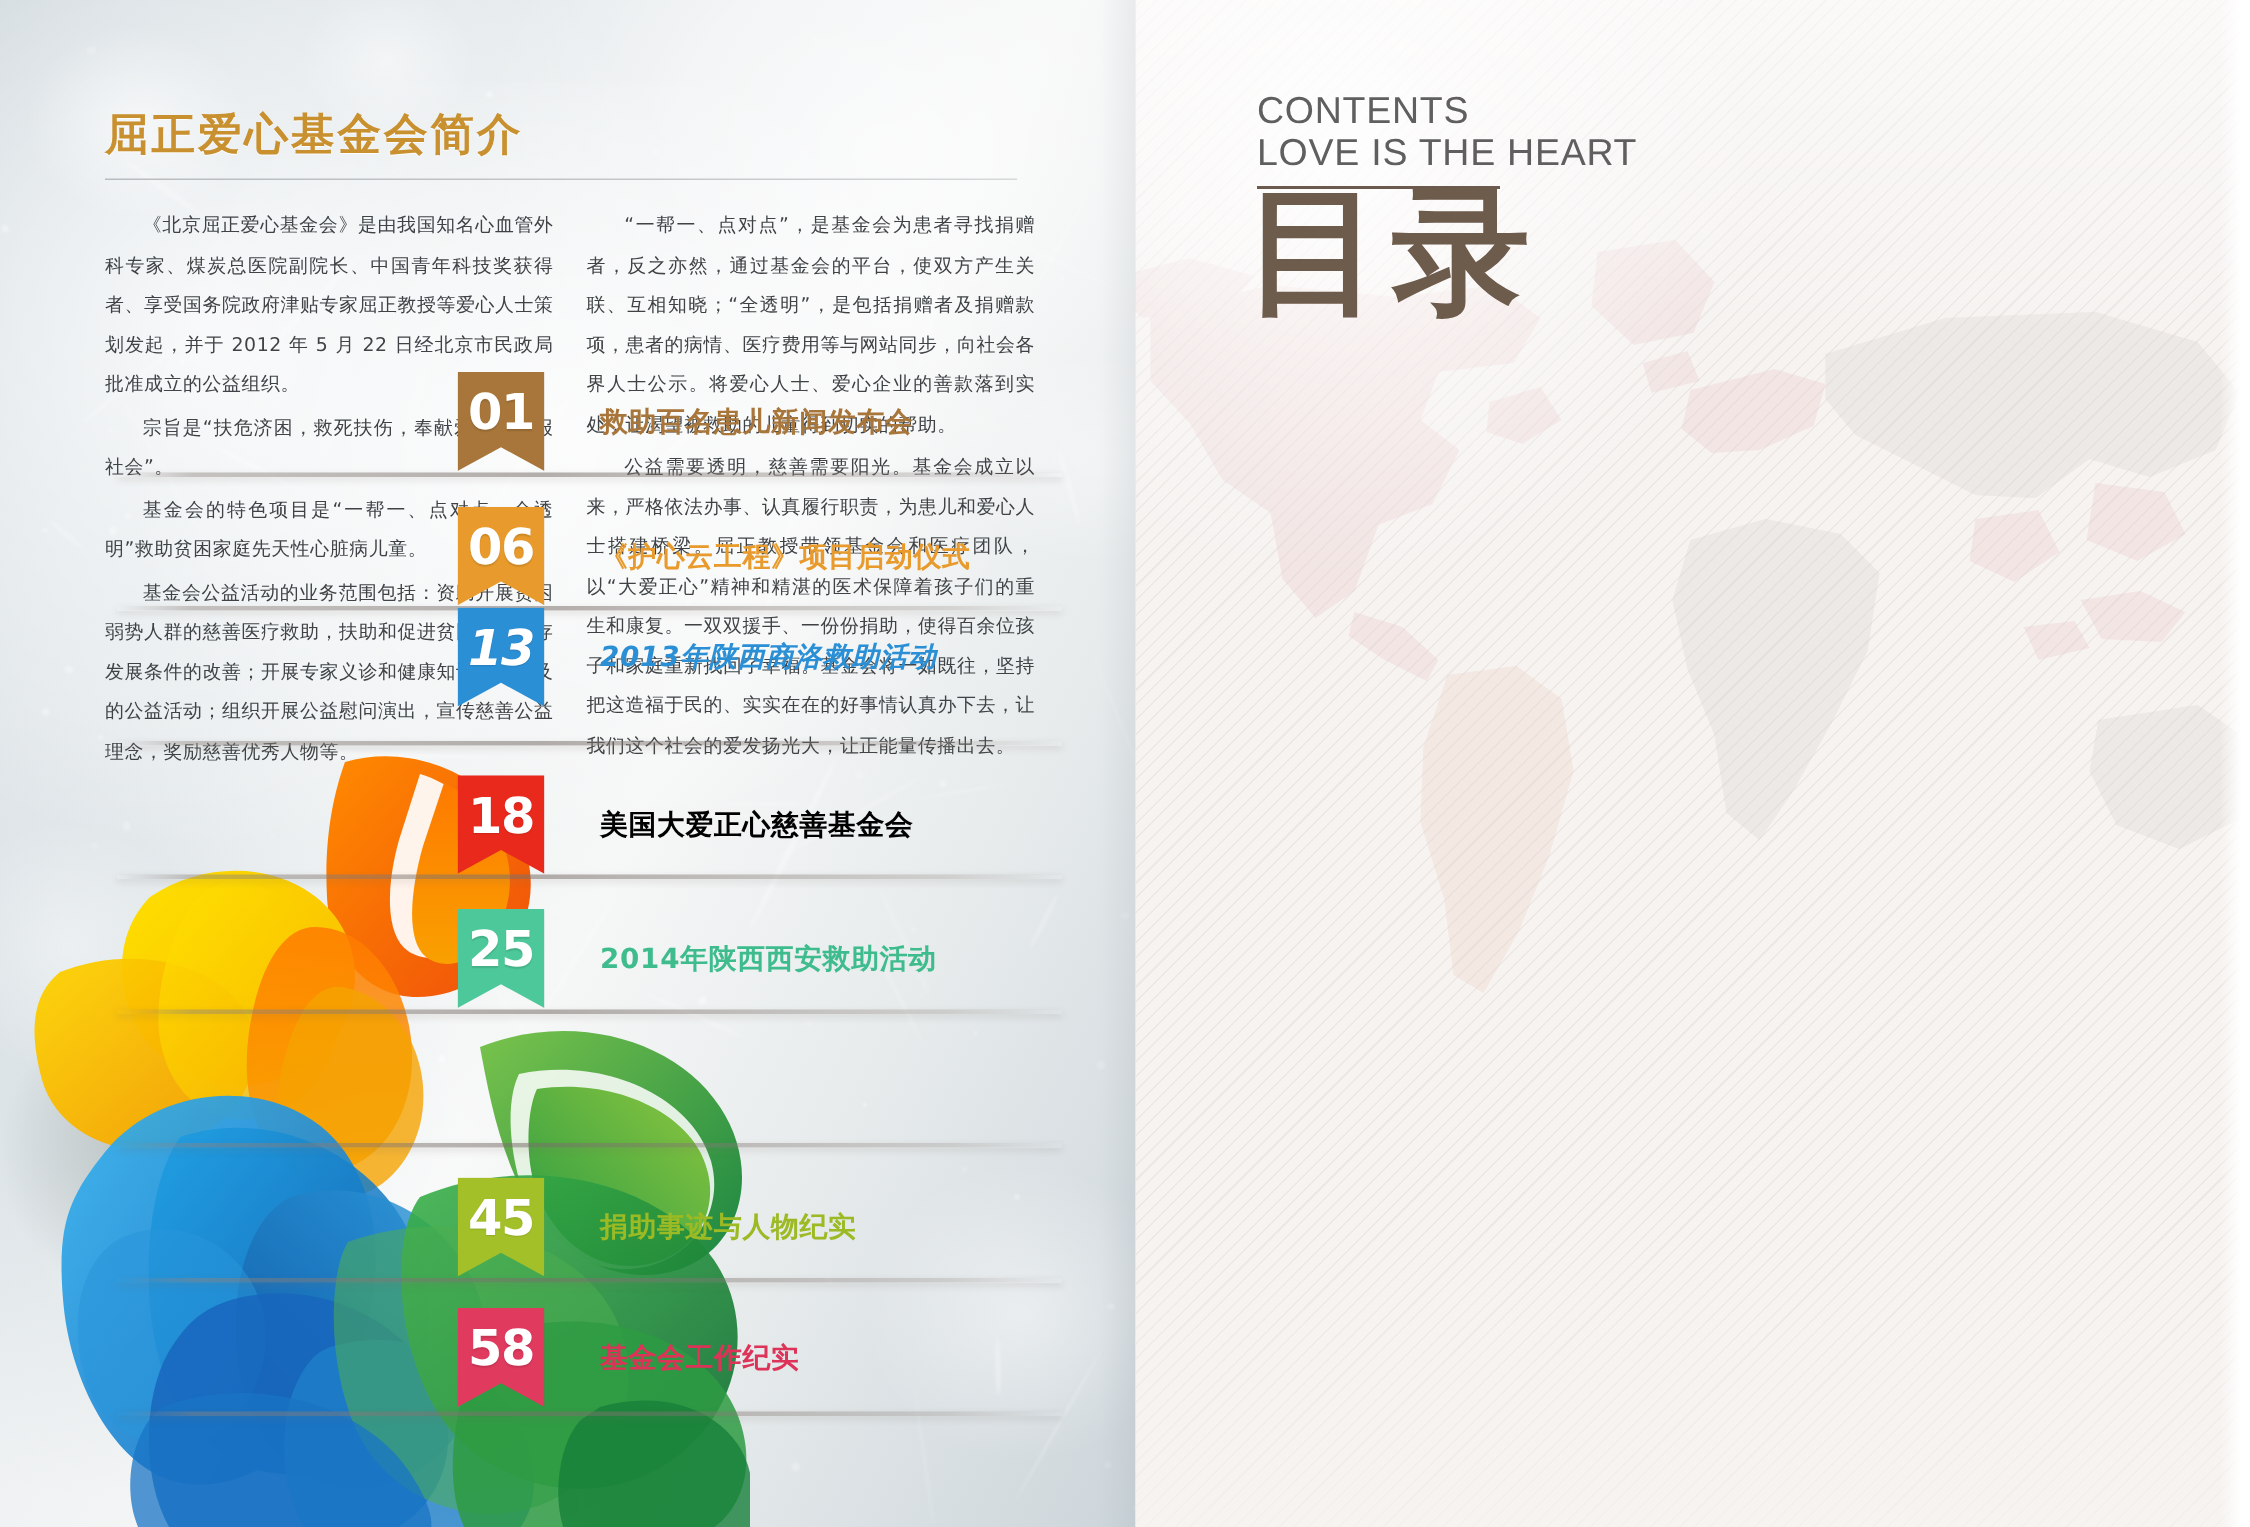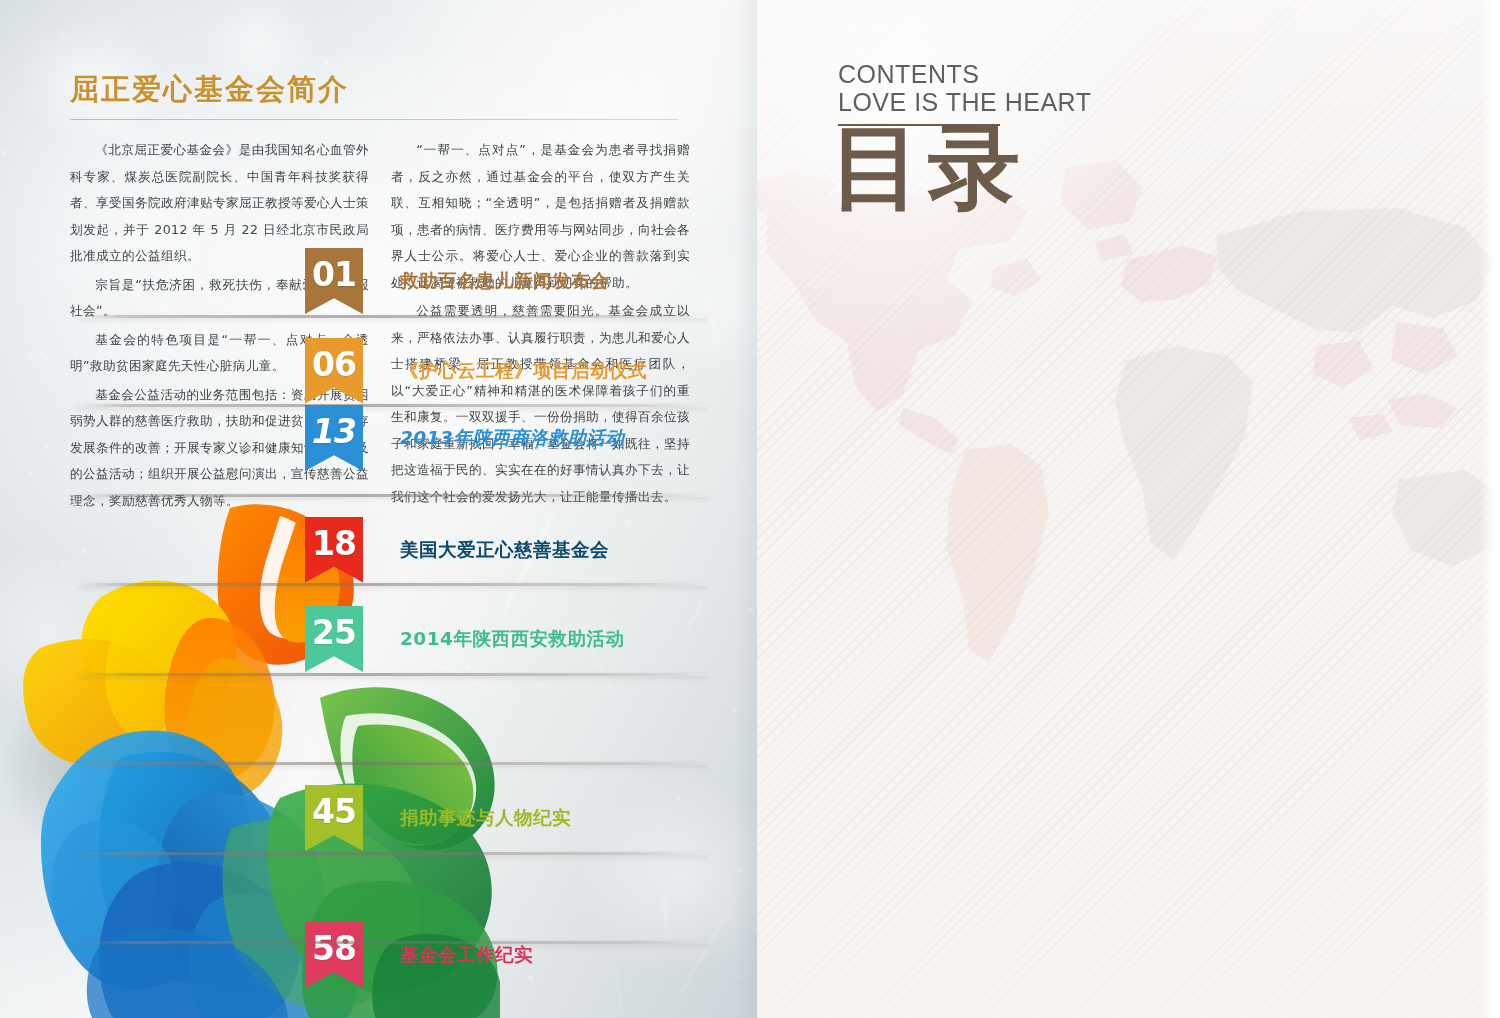--- a/index.html
+++ b/index.html
@@ -472,39 +472,39 @@
         <div class="ribbon" style="background: rgb(43, 143, 214);">
           <span>13</span>
         </div>
         <div class="toc-text" style="color: rgb(43, 143, 214); top: 20px;">2013年陕西商洛救助活动</div>
       </div>
       <div class="toc-divider" style="top: 493.5px;"></div>
       <div class="toc-row" style="top: 516.5px;">
         <div class="ribbon" style="background: rgb(232, 41, 28);">
           <span>18</span>
         </div>
-        <div class="toc-text" style="color: #0c4a6e; top: 20px;">美国大爱正心慈善基金会</div>
+        <div class="toc-text" style="color: #000000; top: 20px;">美国大爱正心慈善基金会</div>
       </div>
       <div class="toc-divider" style="top: 583px;"></div>
       <div class="toc-row" style="top: 606px;">
         <div class="ribbon" style="background: rgb(77, 200, 154);">
           <span>25</span>
         </div>
         <div class="toc-text" style="color: rgb(63, 188, 142); top: 20px;">2014年陕西西安救助活动</div>
       </div>
       <div class="toc-divider" style="top: 672.5px;"></div>
       <div class="toc-divider" style="top: 762px;"></div>
       <div class="toc-row" style="top: 785px; text-align: center;">
         <div class="ribbon" style="background: rgb(163, 192, 41);">
           <span>45</span>
         </div>
         <div class="toc-text" style="color: rgb(155, 186, 36); top: 20px;">捐助事迹与人物纪实</div>
       </div>
       <div class="toc-divider" style="top: 851.5px;"></div>
-      <div class="toc-row" style="top: 922px; text-decoration: underline;">
+      <div class="toc-row" style="top: 872px; text-decoration: underline;">
         <div class="ribbon" style="background: rgb(224, 58, 94);">
           <span>58</span>
         </div>
         <div class="toc-text" style="color: rgb(221, 51, 88); top: 20px;">基金会工作纪实</div>
       </div>
       <div class="toc-divider" style="top: 941px;"></div>
     </div>
 
   <div class="right-edge"></div>
 </div>

